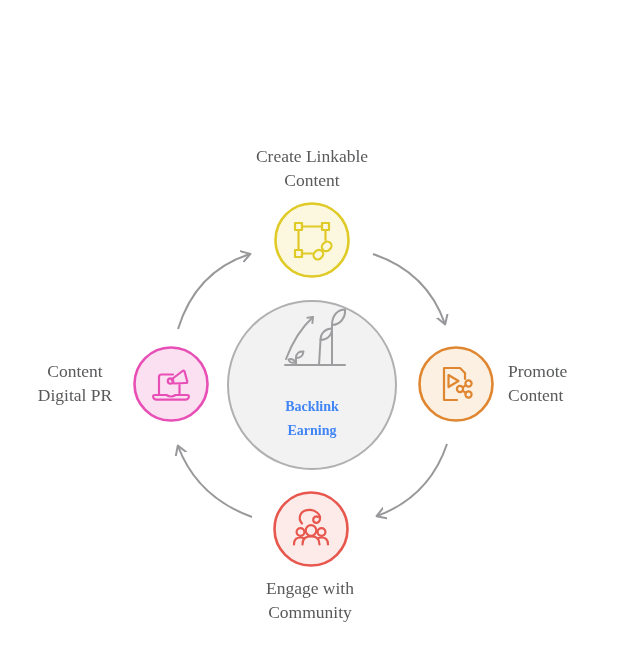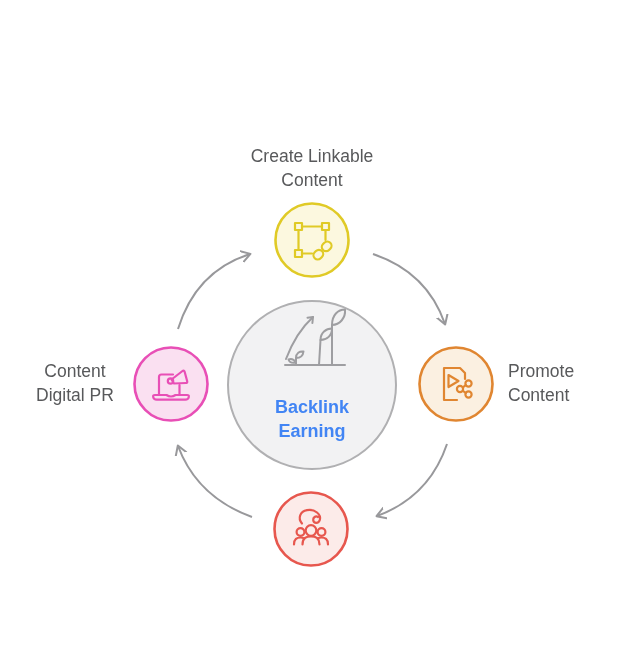--- a/index.html
+++ b/index.html
@@ -1,31 +1,31 @@
 <!DOCTYPE html>
 <html><head>
 <meta charset="utf-8">
 <style>
   html,body{margin:0;padding:0;background:#fff;}
   .canvas{position:relative;width:624px;height:672px;background:#fff;overflow:hidden;
-          font-family:Liberation Sans, sans-serif;}
+          font-family:Liberation Serif, serif;}
   .diagram-svg{position:absolute;left:0;top:0;}
   .arrow{stroke:#98989B;stroke-width:2;fill:none;}
   .node-ring{stroke-width:2.6;}
   .icon-stroke{fill:none;stroke-width:2.2;stroke-linecap:round;stroke-linejoin:round;}
   .center-ring{stroke:#B0B0B2;stroke-width:2;fill:#F2F2F3;}
   .growth{stroke:#9E9EA1;stroke-width:2;fill:none;stroke-linecap:round;stroke-linejoin:round;}
   .label{position:absolute;color:#58595B;font-size:17.5px;line-height:24px;
          white-space:pre-line;text-align:center;}
   .label-top{left:212px;top:144px;width:200px;}
   .label-right{left:508px;top:359px;width:120px;text-align:left;}
   .label-bottom{left:210px;top:576px;width:200px;}
   .label-left{left:14px;top:359px;width:122px;}
   .label-center{left:242px;top:395px;width:140px;color:#4285F4;
-                font-weight:bold;font-size:18px;line-height:24px;}
+                font-weight:bold;font-size:14px;line-height:24px;}
 </style>
 </head>
 <body>
 
 <div class="canvas">
 
   <svg class="diagram-svg" width="624" height="672" viewBox="0 0 624 672">
     <defs>
       <marker id="ah" markerWidth="16" markerHeight="16" refX="8.5" refY="7.5" orient="auto" markerUnits="userSpaceOnUse">
         <path d="M 0,2 L 9,7.5 L 0,13" fill="none" stroke="#98989B" stroke-width="2" stroke-linecap="round" stroke-linejoin="round"></path>
@@ -100,17 +100,19 @@
         <path class="icon-stroke icon-fill" d="M 0.5,-4.5 L 11.5,-13 Q 13.2,-14 13.7,-12 L 16.2,-2.8 Q 16.6,-1 14.8,-1 L 3,-0.5 Z" stroke="#E84FB6" fill="#FAE0F1"></path>
         <circle class="icon-stroke icon-fill" cx="-0.5" cy="-3" r="2.7" stroke="#E84FB6" fill="#FAE0F1"></circle>
       </g>
     </g>
   </svg>
 
   <div class="label label-top">Create Linkable
 Content</div>
   <div class="label label-right">Promote
 Content</div>
+  <div class="label label-bottom">Engage with
+Community</div>
   <div class="label label-left">Content
 Digital PR</div>
   <div class="label label-center">Backlink
 Earning</div>
 </div>
 
 </body></html>

